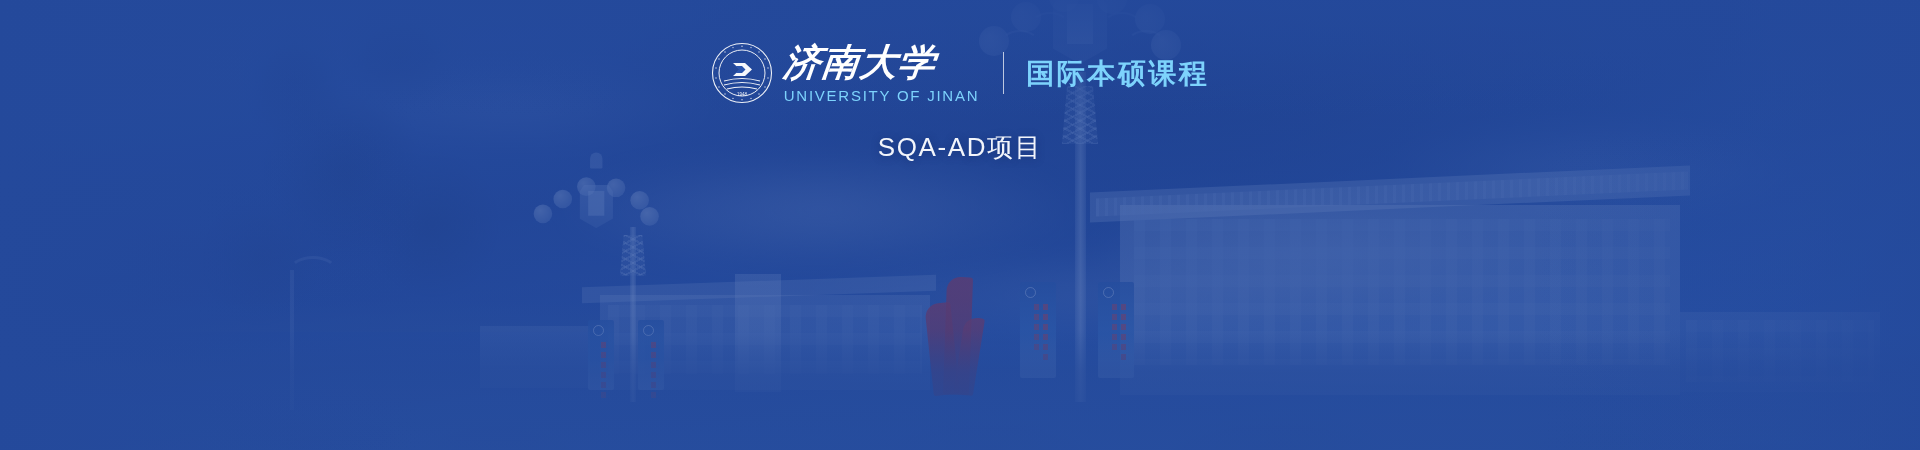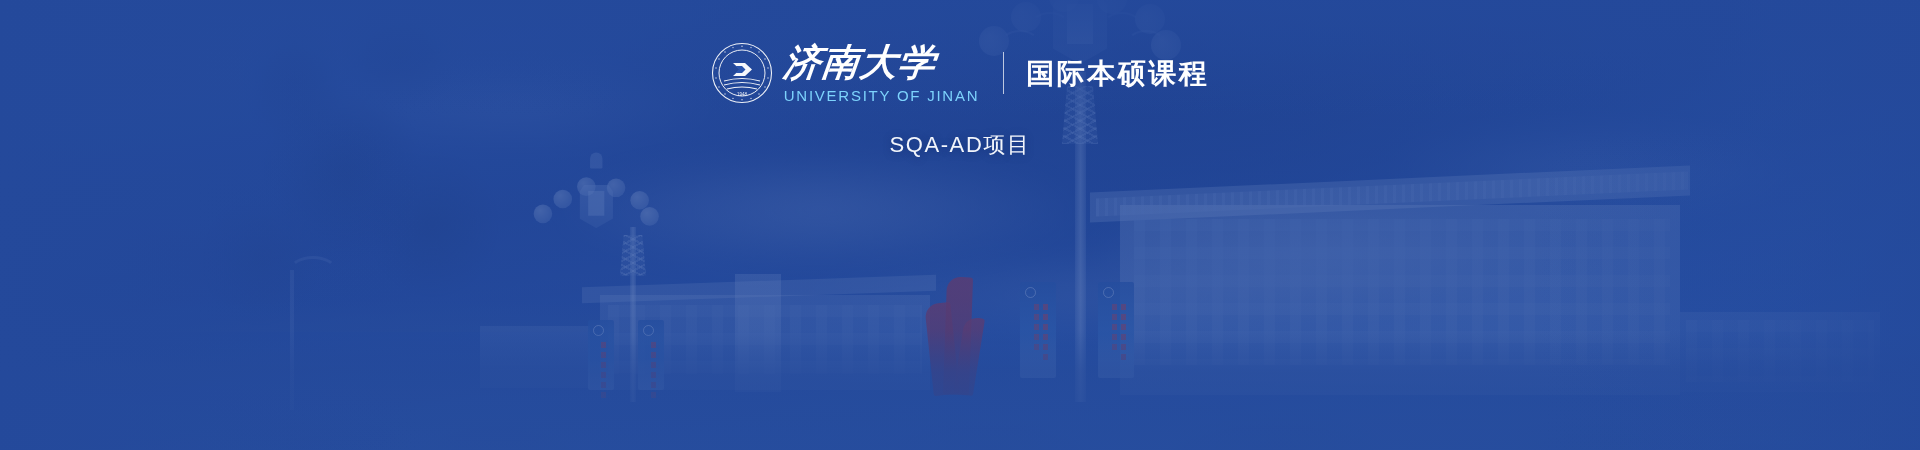--- a/index.html
+++ b/index.html
@@ -373,21 +373,21 @@
     width: 1px;
     height: 42px;
     background: rgba(255,255,255,0.70);
     margin: 0 22px 0 24px;
     align-self: center;
   }
 
   .program-name {
     font-size: 28px;
     font-weight: 700;
-    color: #ffffff;
+    color: #7dd3fc;
     letter-spacing: 2.5px;
     white-space: nowrap;
     align-self: center;
     margin-top: 2px;
   }
 
   
   .headline {
     margin-top: 40px;
     font-size: 55px;
@@ -395,21 +395,21 @@
     color: #ffffff;
     letter-spacing: 2px;
     line-height: 1.1;
     white-space: nowrap;
     text-shadow: 0 1px 10px rgba(10,30,80,0.45);
   }
 
   
   .subtitle {
     margin-top: 24px;
-    font-size: 22px;
+    font-size: 26px;
     font-weight: 400;
     color: #f2f5fb;
     letter-spacing: 1.6px;
     white-space: nowrap;
     text-shadow: 0 1px 8px rgba(10,30,80,0.40);
   }
 </style>
 </head>
 <body>
 

